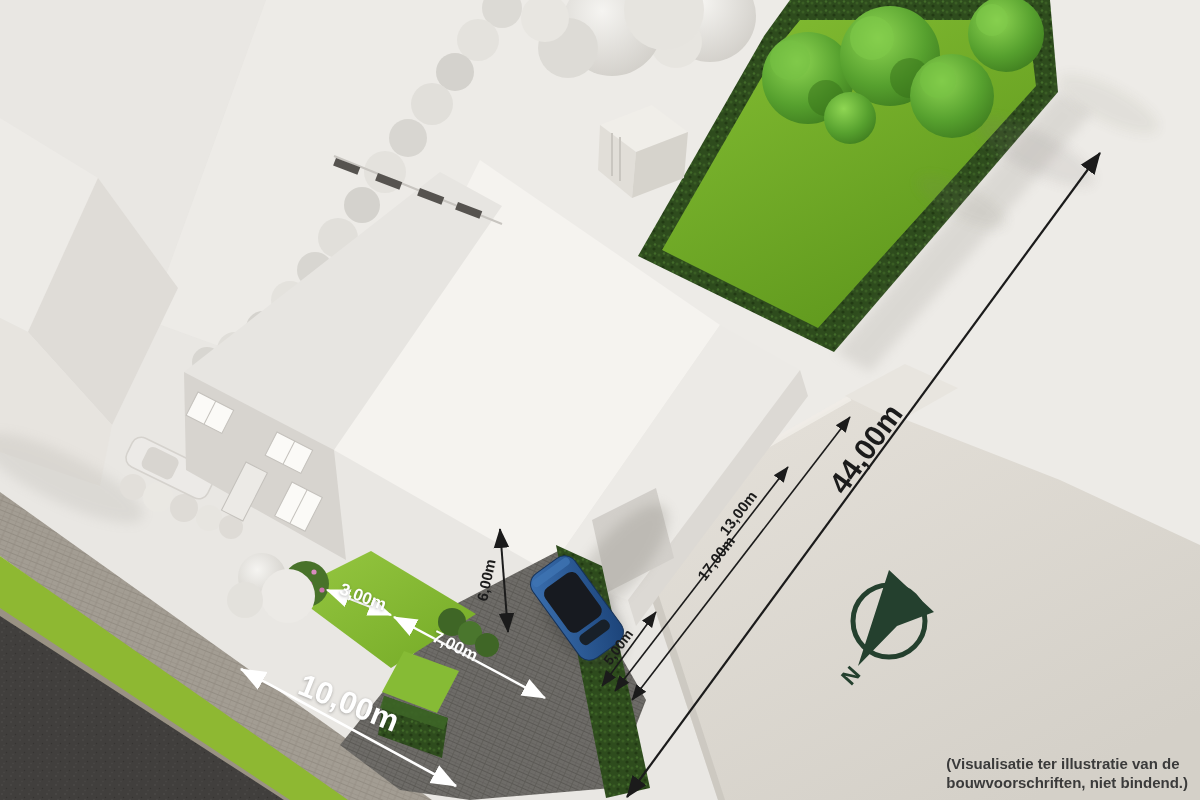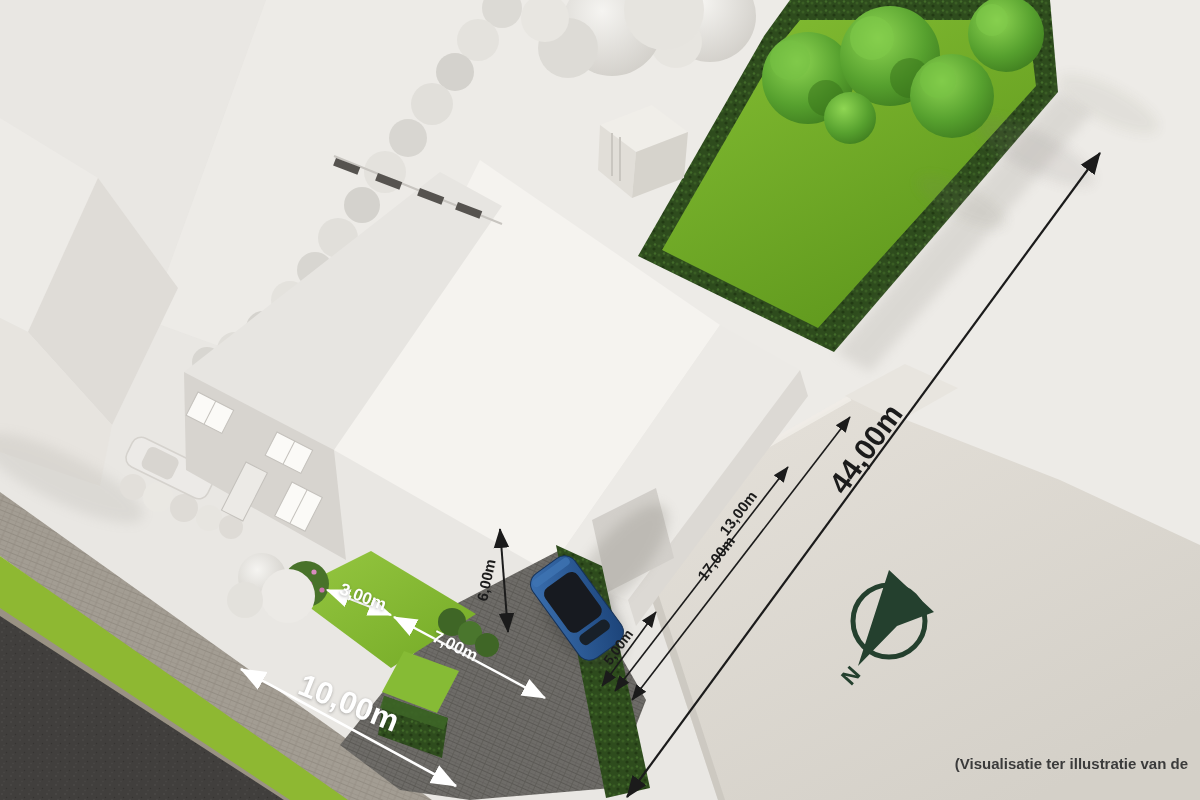--- a/index.html
+++ b/index.html
@@ -292,15 +292,16 @@
 <div class="dim dim-light" id="lbl-3m">3,00m</div>
 <div class="dim dim-light" id="lbl-7m">7,00m</div>
 <div class="dim dim-dark" id="lbl-6m">6,00m</div>
 <div class="dim dim-dark" id="lbl-5m">5,00m</div>
 <div class="dim dim-dark" id="lbl-13m">13,00m</div>
 <div class="dim dim-dark" id="lbl-17m">17,00m</div>
 <div class="dim dim-dark" id="lbl-44m">44,00m</div>
 <div class="dim" id="lbl-n">N</div>
 <div id="disclaimer">
   <div>(Visualisatie ter illustratie van de</div>
+  <div>bouwvoorschriften, niet bindend.)</div>
 </div>
 
 </div>
 
 </body></html>

